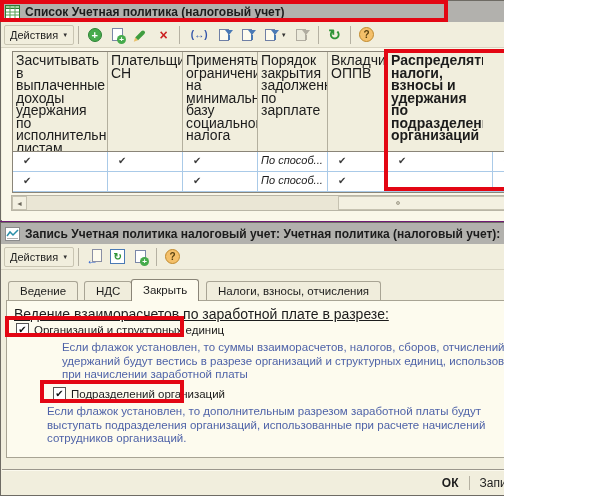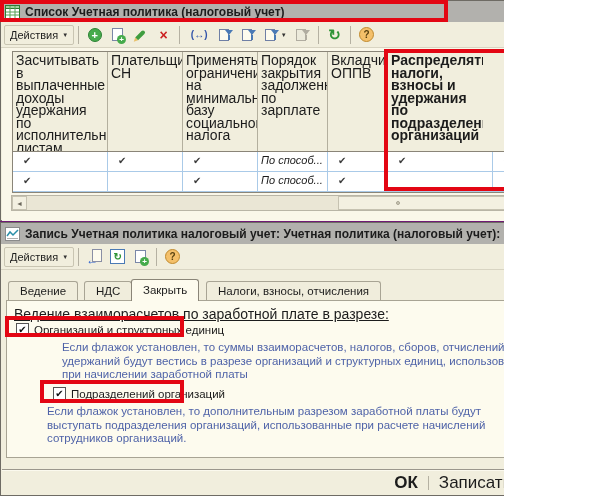--- a/index.html
+++ b/index.html
@@ -106,21 +106,21 @@
   .cblabel { font-size: 11.5px; color: #1c1c1c; white-space: nowrap; }
   .hint { position: absolute; font-size: 11.5px; line-height: 13.5px; color: #4f63a8; white-space: pre-line; }
   .vsb2 { left: 586px; top: 1px; width: 16px; height: 154px; border: none; background: #eae6d5; }
   .vsb2 .up { top: 0; height: 14px; } .vsb2 .down { bottom: 0; height: 14px; }
   .vsb2 .thumb { left: 1px; top: 119px; width: 14px; height: 18px; }
   .vsb2 .dot { left: 6px; top: 100px; }
 
   .footer-line { position: absolute; left: 1px; top: 246px; width: 611px; height: 2px;
                  border-top: 1px solid #9a968c; border-bottom: 1px solid #fbf9ee; }
   .footer { position: absolute; right: 5px; top: 250px; height: 20px; display: flex; align-items: center; }
-  .fbtn { font-size: 17px; color: #1c1c1c; padding: 0 10px; height: 18px; line-height: 18px; }
+  .fbtn { font-size: 12px; color: #1c1c1c; padding: 0 10px; height: 18px; line-height: 18px; }
   .fbtn.ok { font-weight: bold; }
   .fsep { width: 1px; height: 14px; background: #b5b1a2; }
 
   
   .redbox { position: absolute; border: 4px solid #e30613; pointer-events: none; z-index: 50; }
 </style>
 </head>
 <body>
 
 <div id="app">

